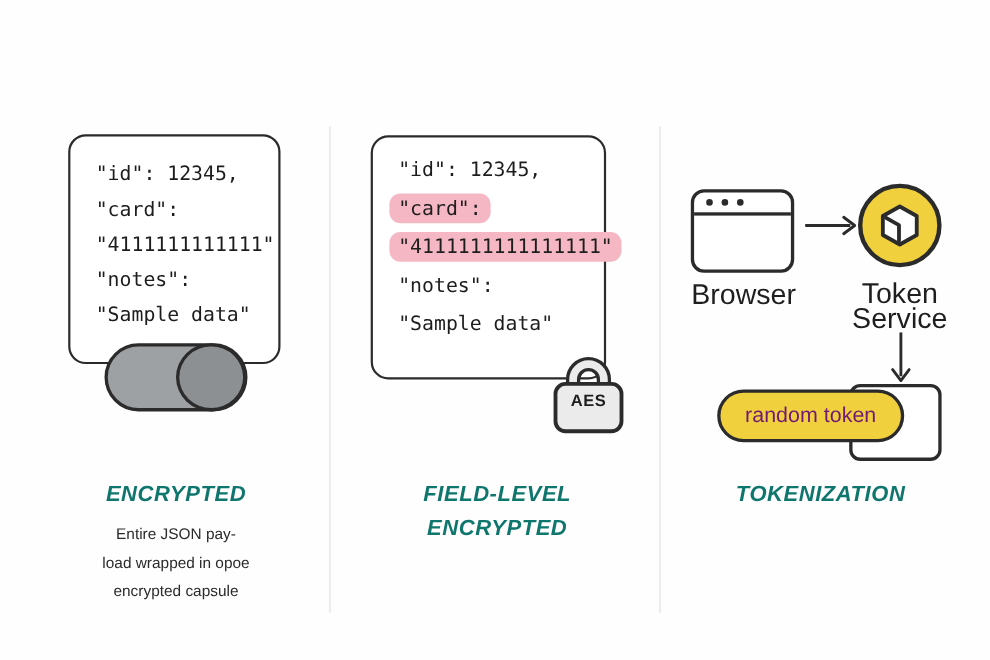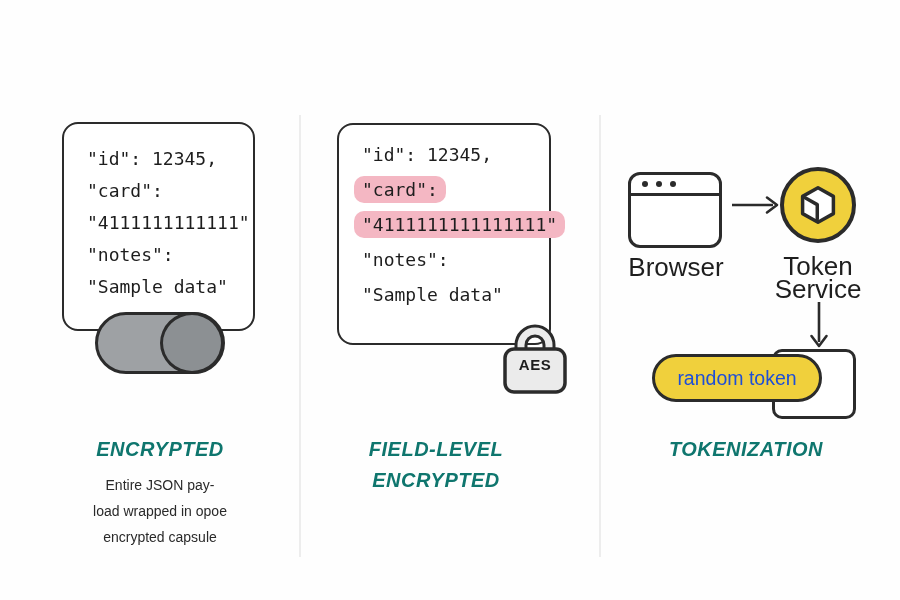--- a/index.html
+++ b/index.html
@@ -103,21 +103,21 @@
     z-index: 1;
   }
   .token-pill {
     position: absolute;
     width: 170px; height: 48px;
     background: #F0D03C;
     border: 3px solid #2b2b2b;
     border-radius: 24px;
     display: flex; align-items: center; justify-content: center;
     font-size: 19.5px;
-    color: #1d4ed8;
+    color: #701a75;
     z-index: 2;
   }
   
   .caption { position: absolute; text-align: center; }
   .caption h2 {
     font-size: 20px; font-weight: bold; color: #0f766e;
     letter-spacing: 0.5px; line-height: 31px; font-style: italic;
   }
   .caption .sub {
     margin-top: 7px;
@@ -187,21 +187,21 @@
 
   <div class="lock" style="left:502px; top:316px;">
     <svg width="66" height="80" viewBox="0 0 66 80">
       <path d="M19,38 v-9 a14,14 0 0 1 28,0 v9" fill="none" stroke="#2b2b2b" stroke-width="13"></path>
       <path d="M19,38 v-9 a14,14 0 0 1 28,0 v9" fill="none" stroke="#EBEBEB" stroke-width="7"></path>
       <rect x="3" y="33" width="60" height="43" rx="9" fill="#EBEBEB" stroke="#2b2b2b" stroke-width="3.5"></rect>
     </svg>
     <div class="lock-label">AES</div>
   </div>
 
-  <div class="caption" style="left:296px; top:434px; width:280px;">
+  <div class="caption" style="left:312px; top:434px; width:280px;">
     <h2>
       <div>FIELD-LEVEL</div>
       <div>ENCRYPTED</div>
     </h2>
   </div>
 
   <div class="browser" style="left:628px; top:172px;">
     <div class="browser-bar">
       <span class="dot"></span>
       <span class="dot"></span>

